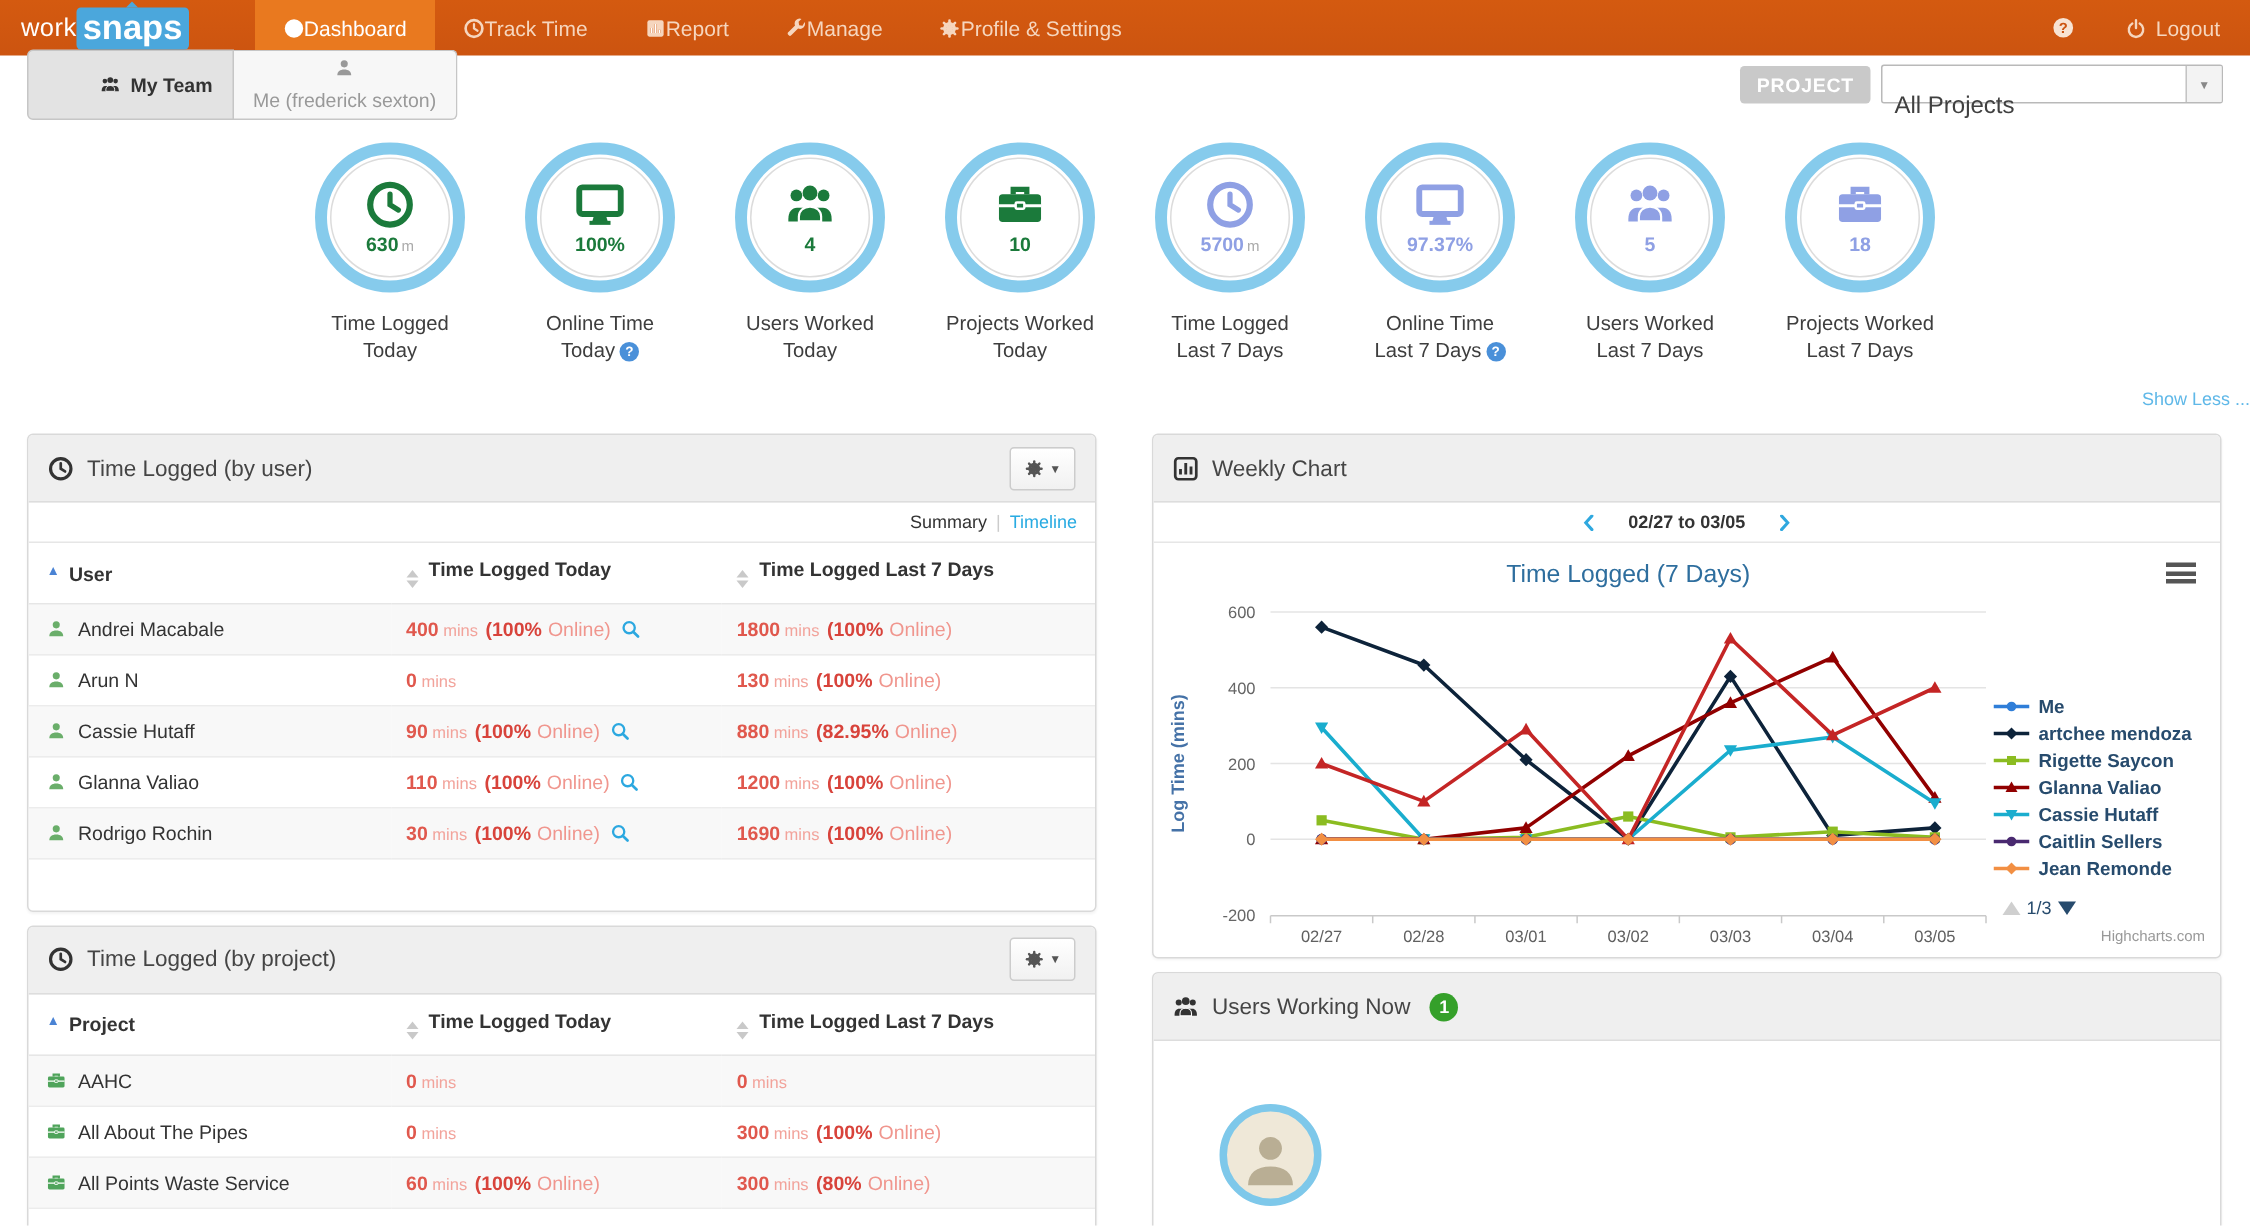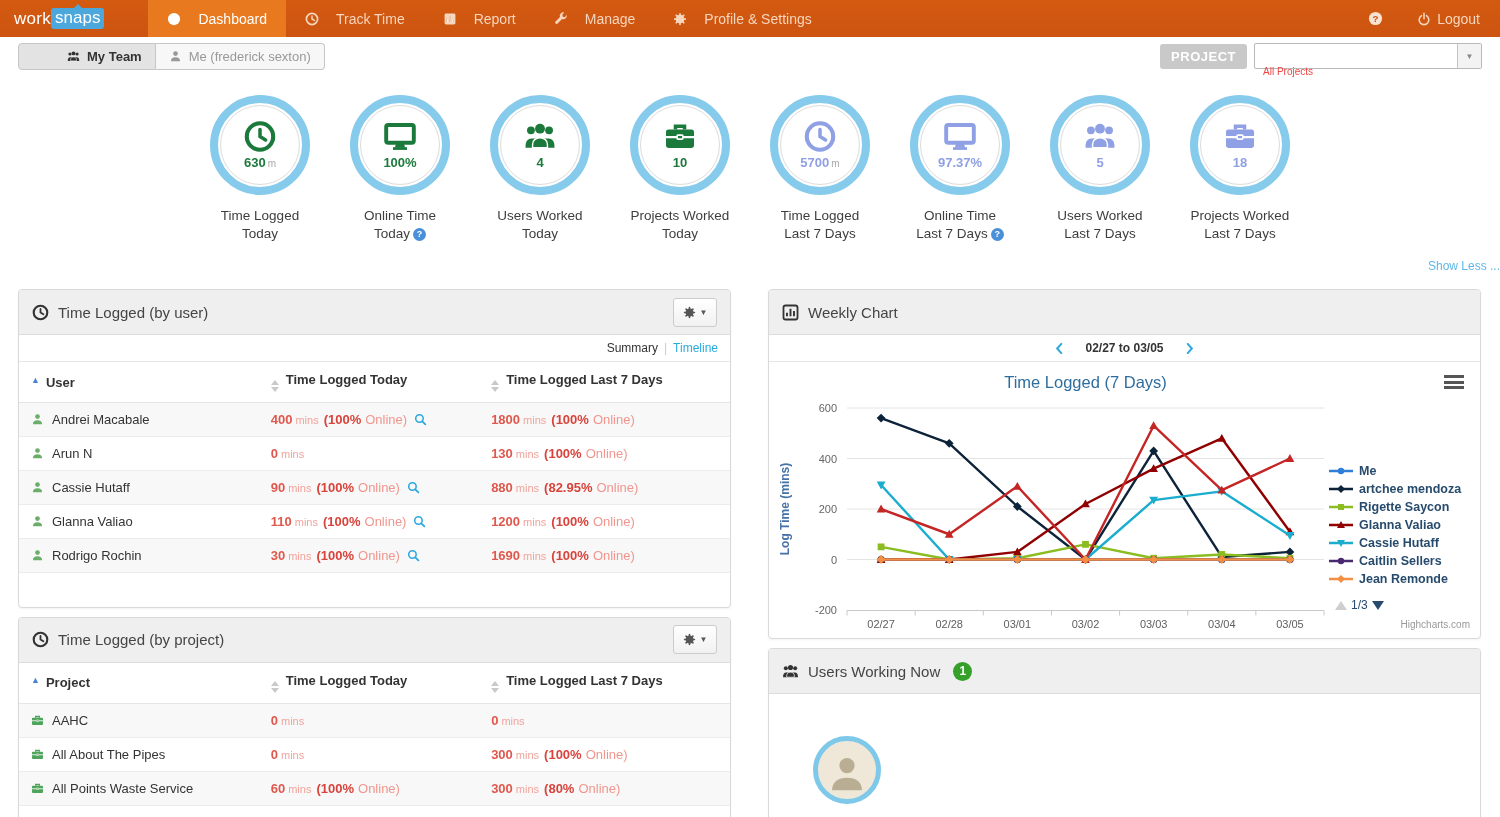--- a/index.html
+++ b/index.html
@@ -5,50 +5,50 @@
   * { margin:0; padding:0; box-sizing:border-box; }
   html,body { width:1500px; height:817px; overflow:hidden; background:#fff;
     font-family:"Liberation Sans", sans-serif; }
   #app { position:relative; width:1500px; height:817px; overflow:hidden; }
 
   
   .nav { display:flex; align-items:stretch; height:37px;
     background:linear-gradient(#D45A10,#CC5410); color:#F8DCC8; }
   .logo { display:flex; align-items:center; padding:0 16px 0 14px; cursor:pointer; }
   .logo-work { color:#fff; font-size:17px; letter-spacing:.3px; }
-  .logo-snaps { position:relative; background:#4BA7DC; color:#fff; font-size:17px;
-    padding:0 4px 1px; border-radius:3px; }
+  .logo-snaps { position:relative; background:#4BA7DC; color:#fff; font-size:23px;
+    padding:0 4px 1px; border-radius:3px;font-weight:bold; }
   .logo-snaps::after { content:''; position:absolute; top:-4px; left:50%; margin-left:-4px;
     border-left:4px solid transparent; border-right:4px solid transparent;
     border-bottom:4px solid #4BA7DC; }
   .nav-tabs { display:flex; margin-left:28px; }
-  .nav-tab { display:flex; align-items:center; gap:17px; padding:0 19px; font-size:14px;
+  .nav-tab { display:flex; align-items:center; gap:0; padding:0 19px; font-size:14px;
     color:#F6D6BE; cursor:pointer; }
   .nav-tab.active { background:#E9791F; color:#fff; }
   .nav-tab svg, .nav-right svg { width:14px; height:14px; }
   .nav-right { margin-left:auto; display:flex; align-items:center; gap:34px; padding-right:20px; }
   .nav-help { cursor:pointer; display:flex; align-items:center; }
   .nav-help svg { width:15px; height:15px; }
   .nav-logout { display:flex; align-items:center; gap:6px; font-size:14px; color:#F6D6BE; cursor:pointer; }
 
   
   .toolbar { display:flex; align-items:center; height:38px; padding:0 18px; }
   .seg { display:flex; }
   .seg-btn { display:flex; align-items:center; gap:7px; font-size:13px; padding:5px 13px;
     border:1px solid #C6C6C6; cursor:pointer; background:#F7F7F7; color:#999; }
   .seg-btn svg { width:13px; height:13px; }
   .seg-btn:first-child { border-radius:4px 0 0 4px;padding-left:48px; }
-  .seg-btn:last-child { border-radius:0 4px 4px 0; border-left:none; }
+  .seg-btn:last-child { border-radius:0 4px 4px 0; border-left:none;flex-direction:column; }
   .seg-btn.active { background:#E3E3E3; color:#333; font-weight:bold; }
   .tool-right { margin-left:auto; display:flex; align-items:center; }
   .proj-chip { background:#C9C9C9; color:#fff; font-weight:bold; font-size:13px;
     letter-spacing:.5px; padding:5px 11px; border-radius:3px; margin-right:7px; }
   .proj-select { display:flex; align-items:center; width:228px; height:26px;
     border:1px solid #B9B9B9; border-radius:2px; background:#fff; cursor:pointer; }
-  .proj-select .val { font-size:10px; color:#ef4444; padding-left:8px;margin-top:30px; }
+  .proj-select .val { font-size:16px; color:#404040; padding-left:8px;margin-top:30px; }
   .proj-select .caret-box { margin-left:auto; width:24px; height:100%; border-left:1px solid #C4C4C4;
     background:#F3F3F3; display:flex; align-items:center; justify-content:center;
     color:#888; font-size:8px; }
 
   
   .stats-row { display:flex; justify-content:center; gap:36px; padding-top:20px; }
   .stat { width:104px; text-align:center; }
   .ring { position:relative; width:100px; height:100px; margin:0 auto; border-radius:50%;
     border:8px solid #86CBEC; background:#fff; display:flex; flex-direction:column;
     align-items:center; justify-content:center; }

